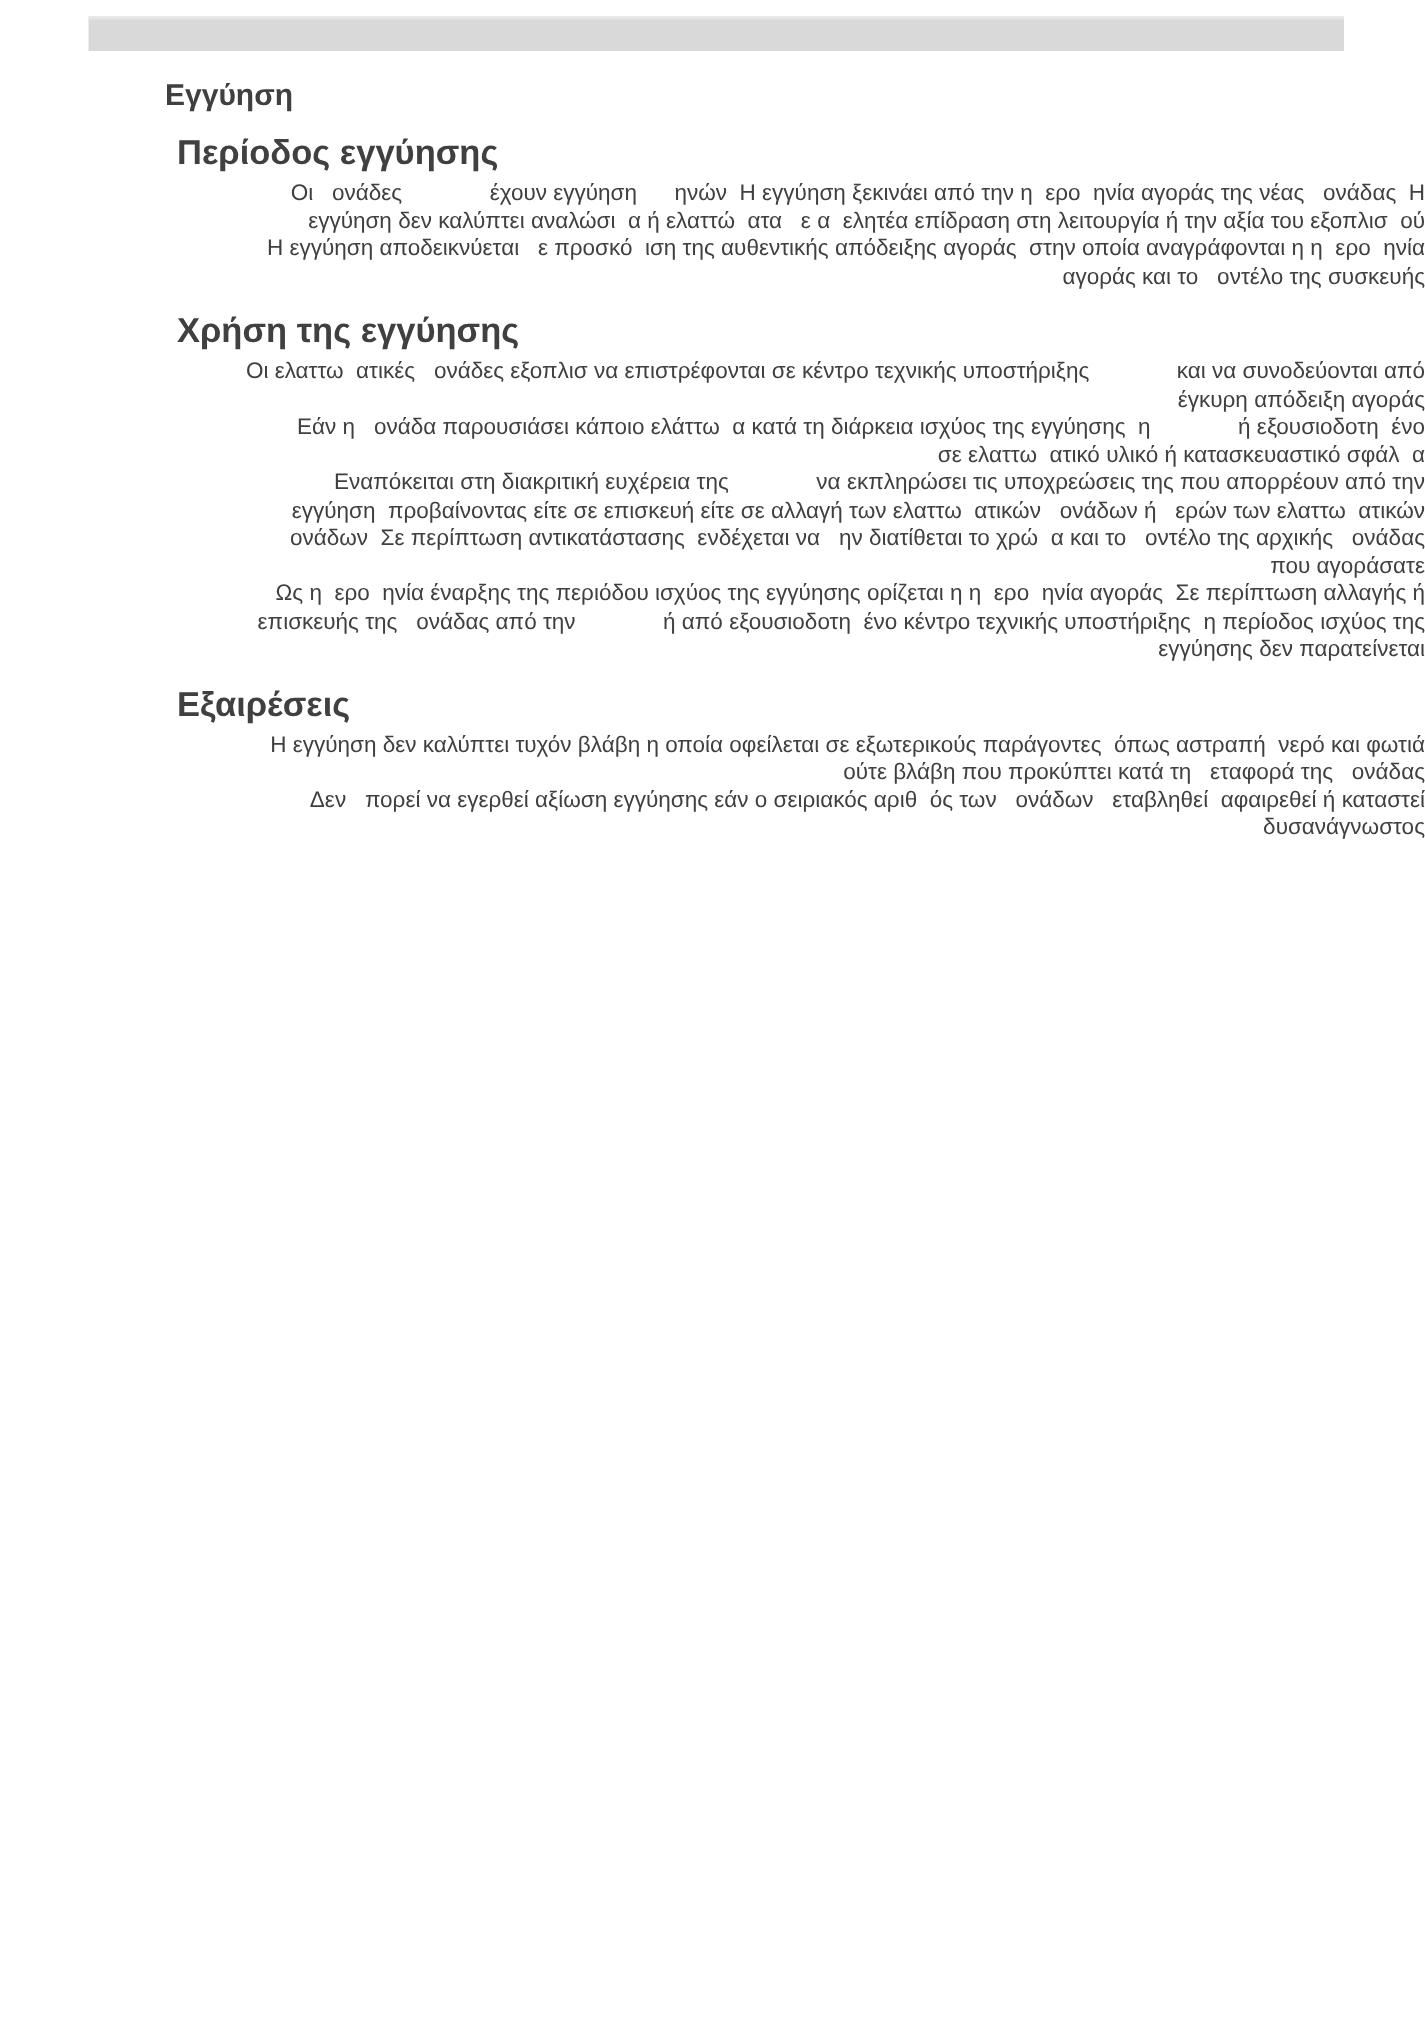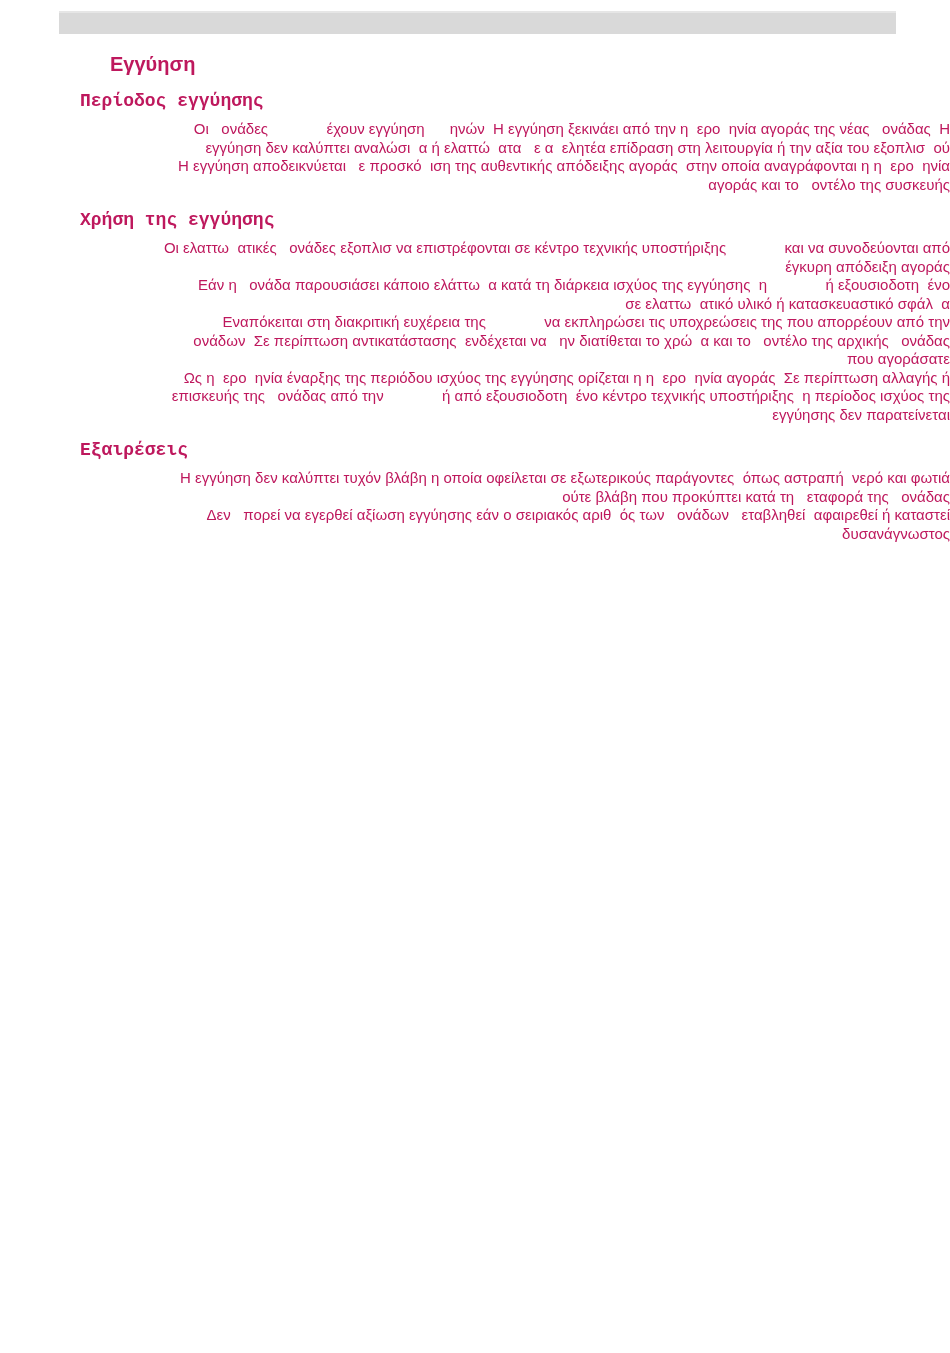--- a/index.html
+++ b/index.html
@@ -5,21 +5,21 @@
   html, body {
     margin: 0;
     padding: 0;
     background: #ffffff;
   }
   .page {
     position: relative;
     width: 950px;
     height: 1353px;
     background: #ffffff;
-    color: #be185d;
+    color: #404040;
     font-family: "Liberation Sans", sans-serif;
     overflow: hidden;
   }
   .topbar {
     position: absolute;
     left: 59px;
     top: 11px;
     width: 837px;
     height: 21px;
     background: #d9d9d9;
@@ -28,25 +28,24 @@
   .content {
     padding-top: 53px;
   }
   h1.title {
     margin: 0 0 0 110px;
     font-size: 20px;
     line-height: 22px;
     font-weight: bold;
   }
   h2.heading {
-    margin: 17px 0 9px 80px;
-    font-size: 18px;
+    margin: 17px 0 9px 118px;
+    font-size: 23px;
     line-height: 19px;
     font-weight: bold;
-    font-family: Liberation Mono, monospace;
   }
   .para {
     margin: 0;
     text-align: right;
   }
   .line {
     margin-left: 57px;
     font-size: 15px;
     line-height: 18.5px;
     white-space: pre;
@@ -76,20 +75,21 @@
       <div class="para">
         <div class="line">Οι ελαττω  ατικές   ονάδες εξοπλισ να επιστρέφονται σε κέντρο τεχνικής υποστήριξης              και να συνοδεύονται από</div>
         <div class="line">έγκυρη απόδειξη αγοράς</div>
       </div>
       <div class="para">
         <div class="line">Εάν η   ονάδα παρουσιάσει κάποιο ελάττω  α κατά τη διάρκεια ισχύος της εγγύησης  η              ή εξουσιοδοτη  ένο</div>
         <div class="line">σε ελαττω  ατικό υλικό ή κατασκευαστικό σφάλ  α</div>
       </div>
       <div class="para">
         <div class="line">Εναπόκειται στη διακριτική ευχέρεια της              να εκπληρώσει τις υποχρεώσεις της που απορρέουν από την</div>
+        <div class="line">εγγύηση  προβαίνοντας είτε σε επισκευή είτε σε αλλαγή των ελαττω  ατικών   ονάδων ή   ερών των ελαττω  ατικών</div>
         <div class="line">  ονάδων  Σε περίπτωση αντικατάστασης  ενδέχεται να   ην διατίθεται το χρώ  α και το   οντέλο της αρχικής   ονάδας</div>
         <div class="line">που αγοράσατε</div>
       </div>
       <div class="para">
         <div class="line">Ως η  ερο  ηνία έναρξης της περιόδου ισχύος της εγγύησης ορίζεται η η  ερο  ηνία αγοράς  Σε περίπτωση αλλαγής ή</div>
         <div class="line">επισκευής της   ονάδας από την              ή από εξουσιοδοτη  ένο κέντρο τεχνικής υποστήριξης  η περίοδος ισχύος της</div>
         <div class="line">εγγύησης δεν παρατείνεται</div>
       </div>
     </section>
 

